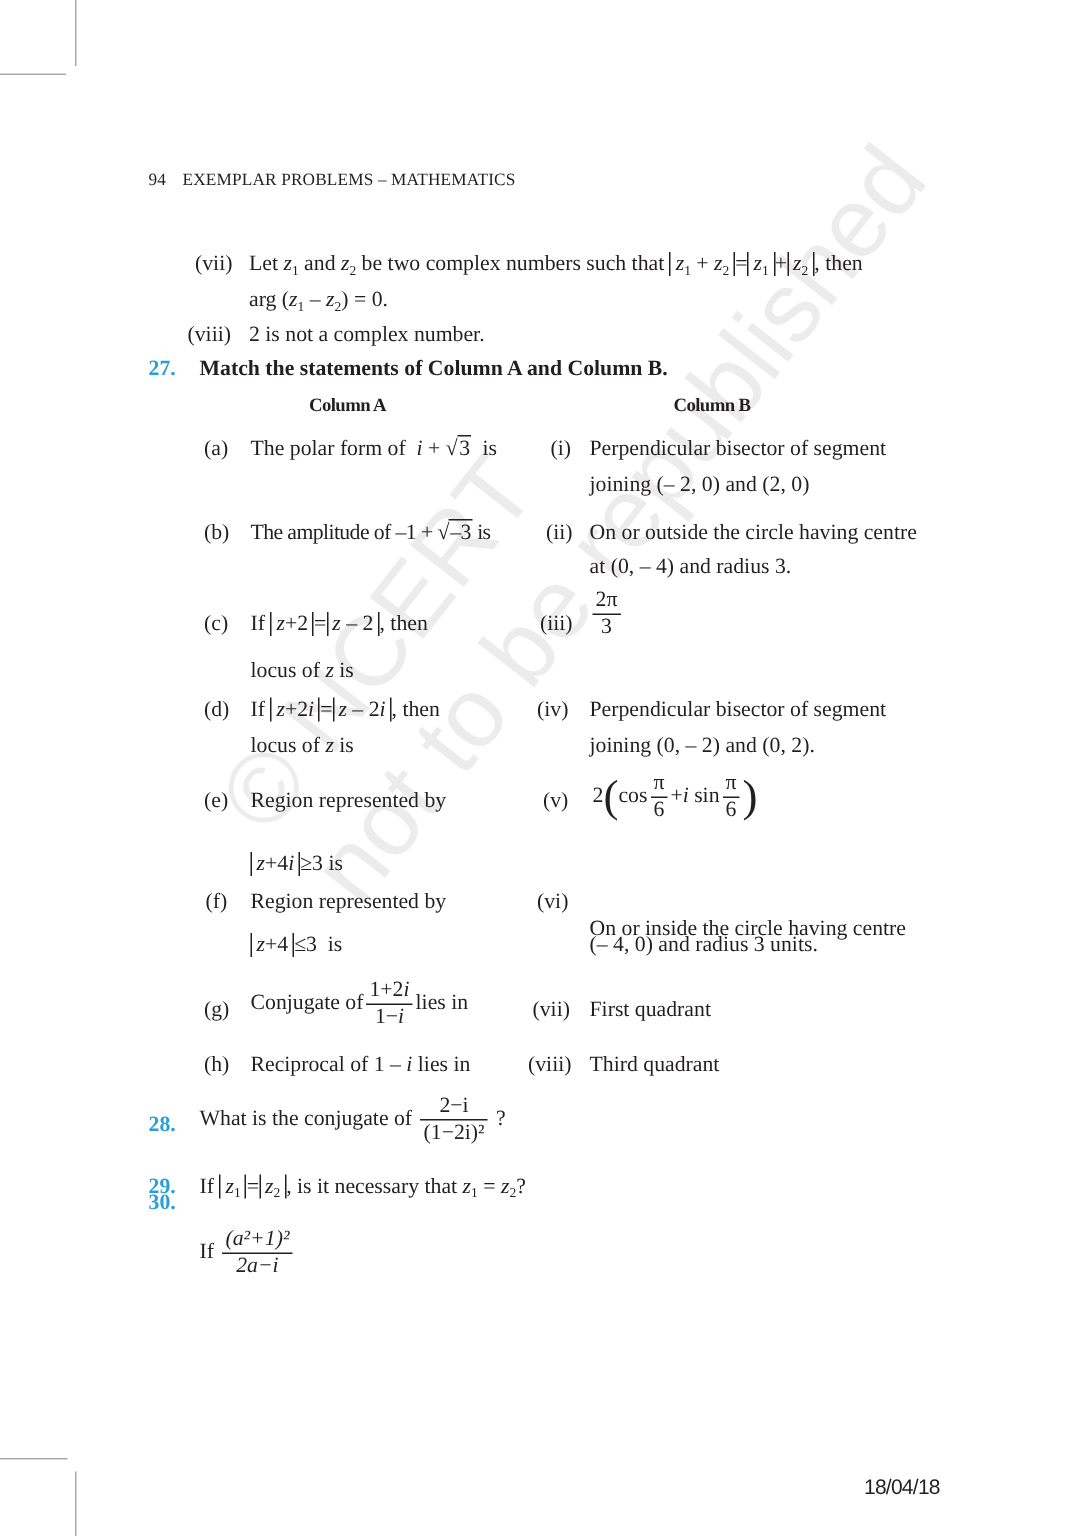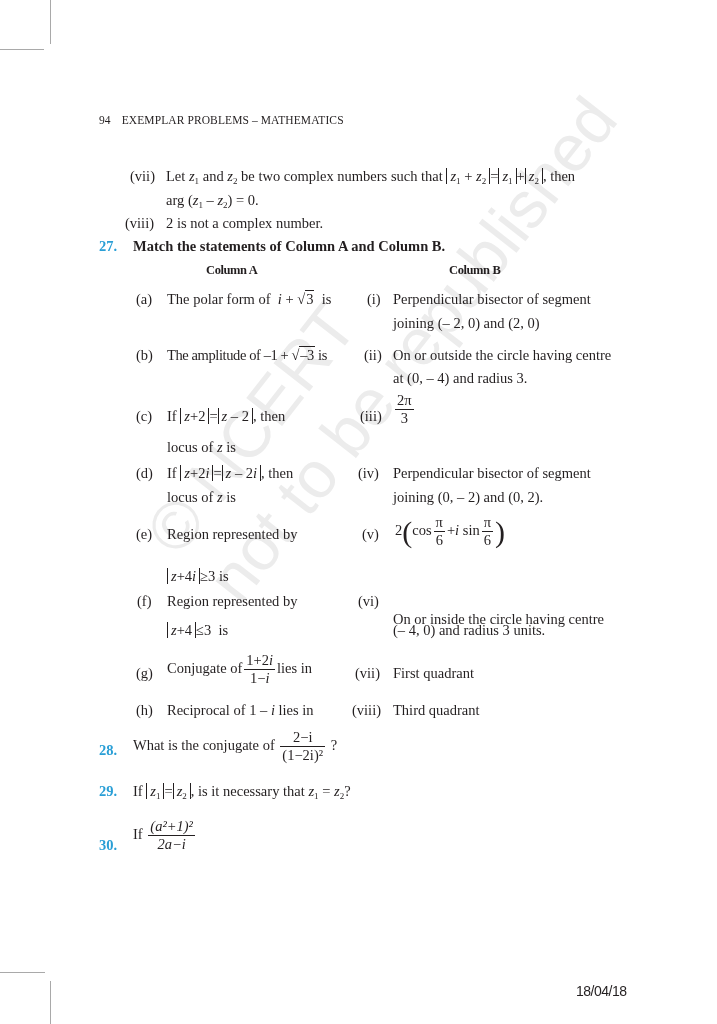--- a/index.html
+++ b/index.html
@@ -126,20 +126,20 @@
     <span>?</span>
   </div>
 
   <div class="abs qnum" style="left:99px; top:783px;">29.</div>
   <div class="abs" style="left:133px; top:783px;">
     <span>If</span>
     <span class="bar"><i>z</i><sub>1</sub></span>=<span class="bar"><i>z</i><sub>2</sub></span><span>, is it necessary that</span>
     <i>z</i><sub>1</sub> = <i>z</i><sub>2</sub><span>?</span>
   </div>
 
-  <div class="abs qnum" style="left:99px; top:837px;">30.</div>
+  <div class="abs qnum" style="left:99px; top:794px;">30.</div>
   <div class="abs" style="left:133px; top:818px;">
     <span>If</span>
     <span class="frac"><span class="num it">(a²+1)²</span><span class="it">2a−i</span></span>
   </div>
 
   <div class="abs footer">18/04/18</div>
 </div>
 
 </body></html>

